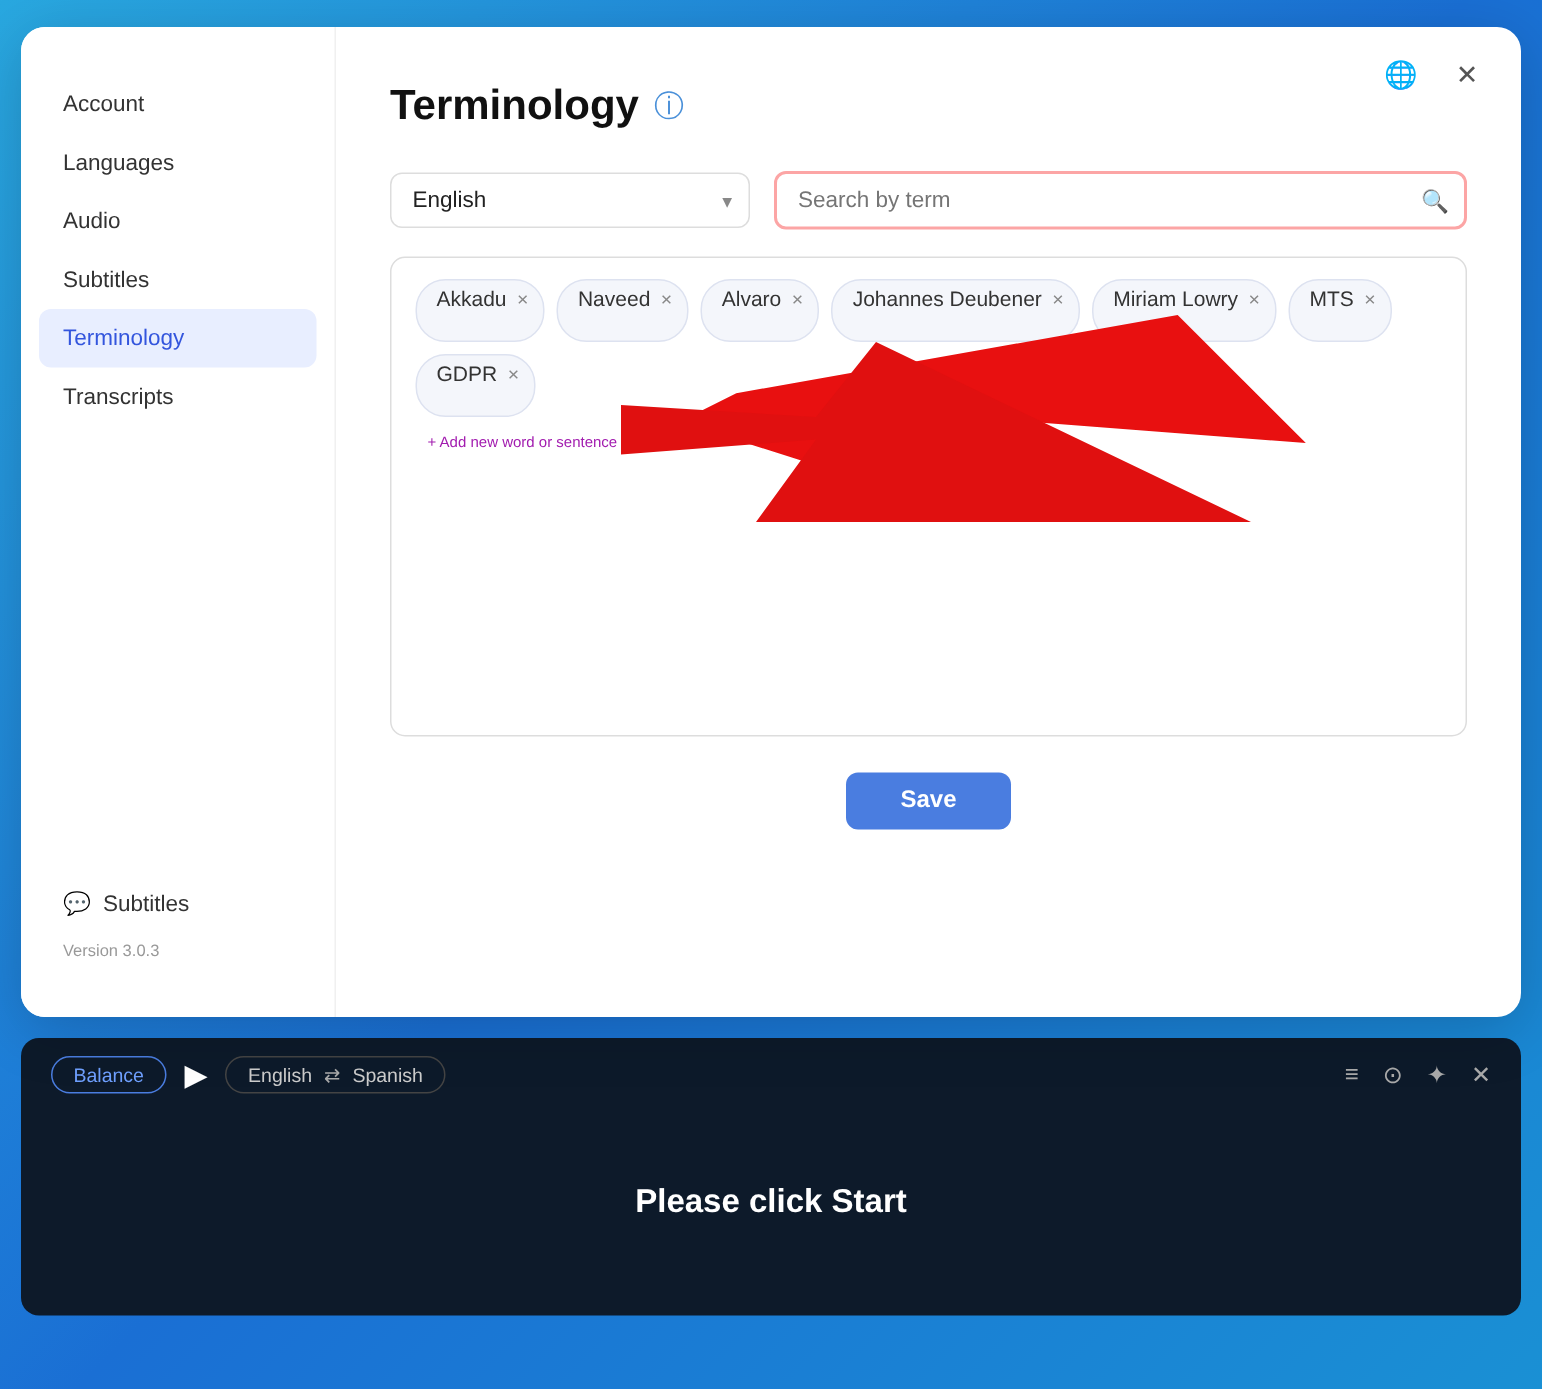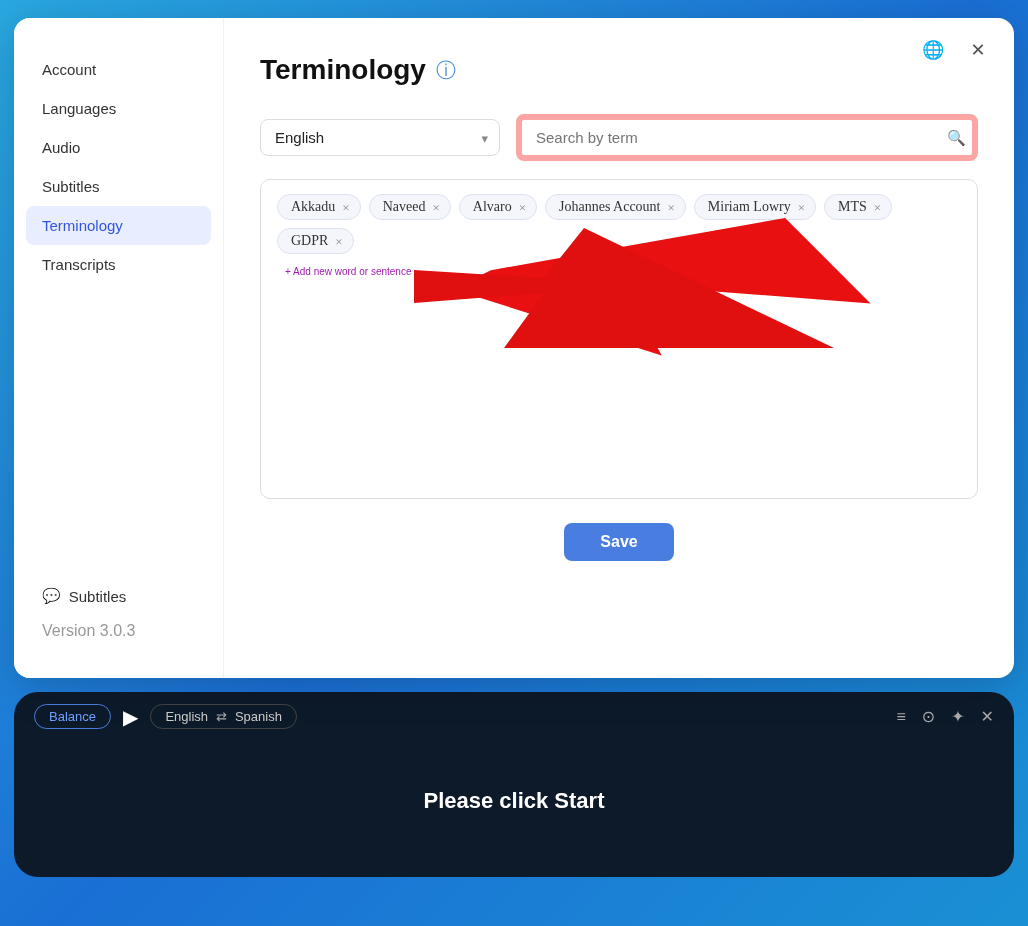--- a/index.html
+++ b/index.html
@@ -68,21 +68,21 @@
       align-items: center;
       gap: 8px;
       padding: 11px 28px;
       font-size: 15px;
       color: #333;
       cursor: pointer;
     }
 
     .sidebar-version {
       padding: 6px 28px;
-      font-size: 16px;
+      font-size: 11px;
       color: #999;
     }
 
     
     .main-content {
       flex: 1;
       padding: 36px 36px 28px 36px;
       position: relative;
     }
 
@@ -165,21 +165,21 @@
     }
 
     .search-wrap {
       flex: 1;
       position: relative;
     }
 
     .search-input {
       width: 100%;
       padding: 9px 36px 9px 14px;
-      border: 6px solid #fca5a5;
+      border: 2px solid #fca5a5;
       border-radius: 8px;
       font-size: 15px;
       color: #999;
       background: #fff;
       outline: none;
     }
 
     .search-icon {
       position: absolute;
       right: 12px;
@@ -204,25 +204,24 @@
       margin-bottom: 24px;
     }
 
     .term-chip {
       display: flex;
       align-items: center;
       gap: 5px;
       background: #f4f6fb;
       border: 1px solid #dde2f0;
       border-radius: 20px;
-      padding: 4px 10px 4px 13px;
+      padding: 4px 10px 20px 13px;
       font-size: 14px;
       color: #333;
       cursor: default;
-      font-family: Liberation Serif, serif;
     }
 
     .term-chip-close {
       font-size: 13px;
       color: #888;
       cursor: pointer;
       margin-left: 2px;
       line-height: 1;
     }
 
@@ -253,21 +252,21 @@
       font-size: 16px;
       font-weight: 600;
       cursor: pointer;
       transition: background 0.15s;
     }
 
     
     .player-bar {
       width: 1000px;
       background: #0d1a2a;
-      border-radius: 24px;
+      border-radius: 12px;
       margin-top: 14px;
       padding: 0 20px;
       display: flex;
       flex-direction: column;
       min-height: 185px;
     }
 
     .player-controls {
       display: flex;
       align-items: center;
@@ -407,21 +406,21 @@
       </div>
       <div class="term-chip">
         <span>Naveed</span>
         <span class="term-chip-close">×</span>
       </div>
       <div class="term-chip">
         <span>Alvaro</span>
         <span class="term-chip-close">×</span>
       </div>
       <div class="term-chip">
-        <span>Johannes Account</span>
+        <span>Johannes Deubener</span>
         <span class="term-chip-close">×</span>
       </div>
       <div class="term-chip">
         <span>Miriam Lowry</span>
         <span class="term-chip-close">×</span>
       </div>
       <div class="term-chip">
         <span>MTS</span>
         <span class="term-chip-close">×</span>
       </div>

